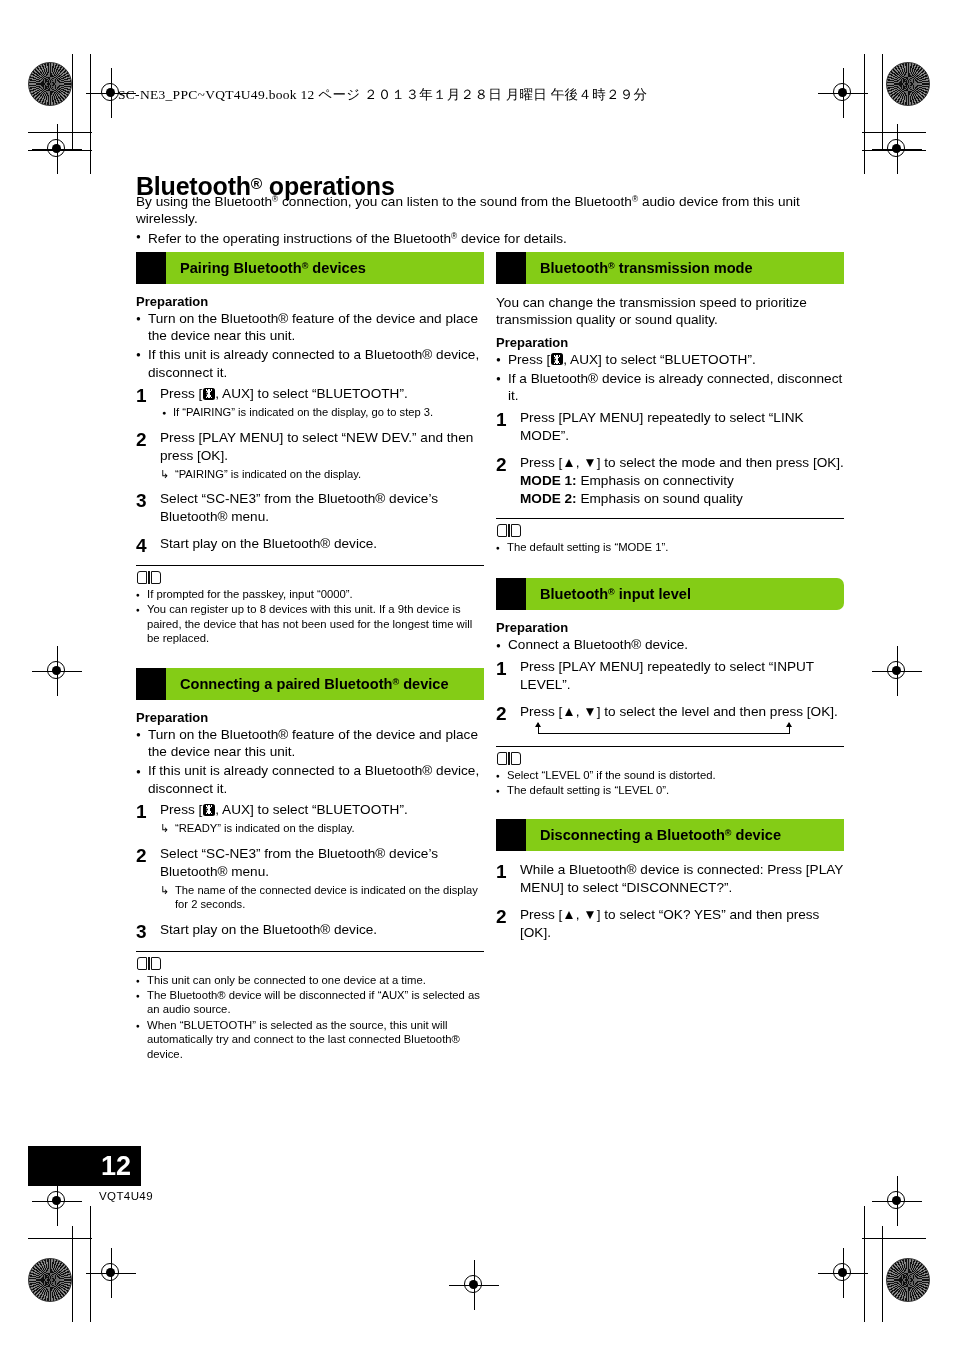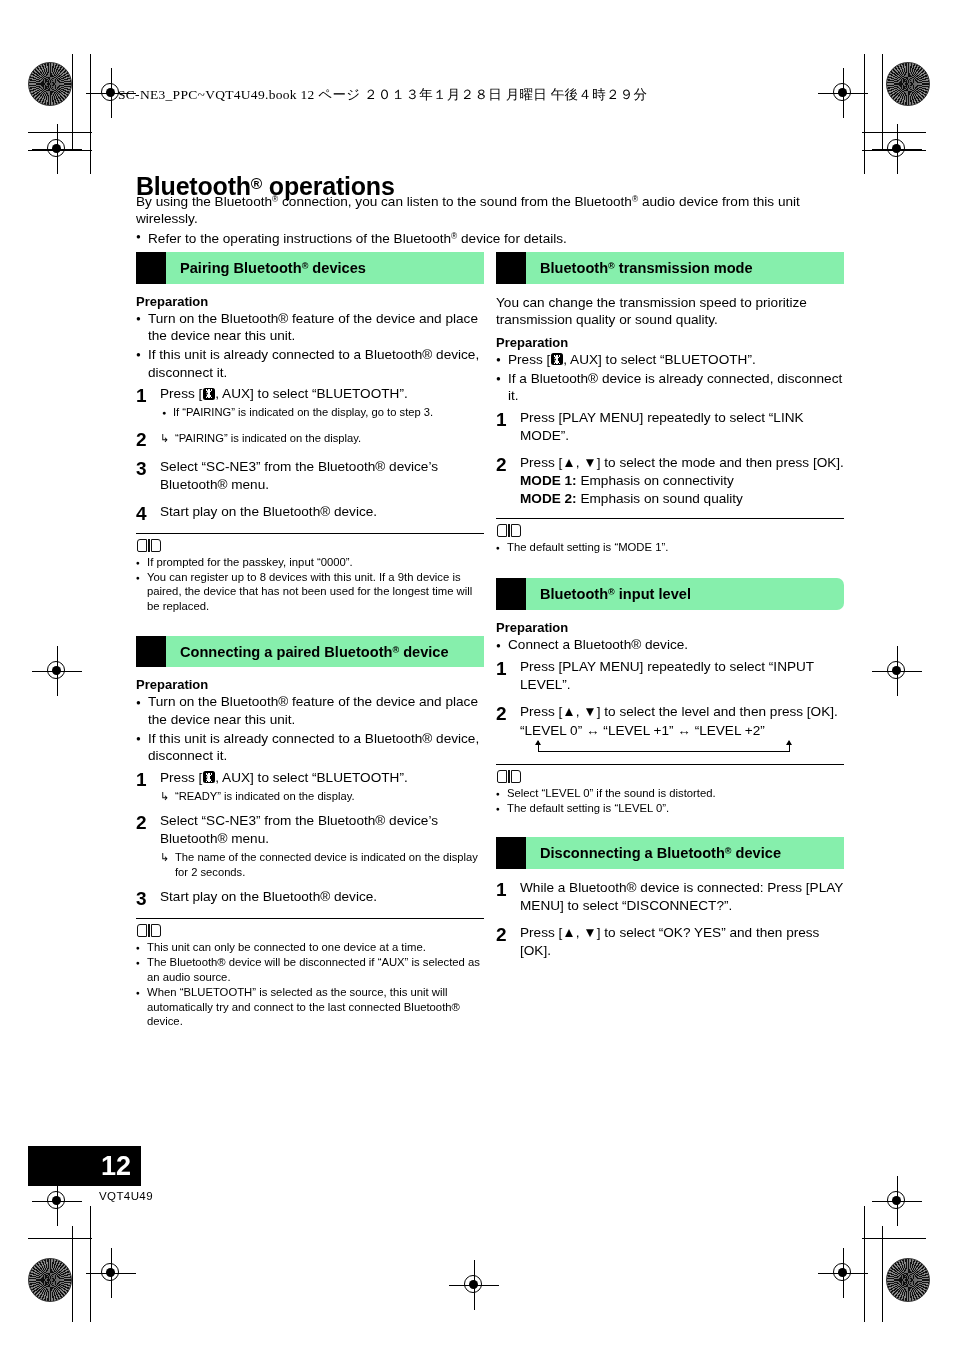--- a/index.html
+++ b/index.html
@@ -83,21 +83,21 @@
     width: 348px;
     top: 252px;
   }
   .col-left  { left: 136px; }
   .col-right { left: 496px; }
 
   
   .sechead {
     display: flex;
     align-items: stretch;
-    background: #86efac;
+    background: #84cc16;
     margin-bottom: 10px;
   }
   .sechead .tab { width: 30px; background: #000000; flex: 0 0 30px; }
   .sechead .txt {
     flex: 1;
     font-size: 14.6px;
     font-weight: bold;
     padding: 5px 6px 6px 14px;
     line-height: 19px;
   }
@@ -426,20 +426,21 @@
       <div class="num">1</div>
       <div class="body">
         <div class="maintext"><span>Press [</span><span class="bt-icon"><span class="stem"></span><span class="u1"></span><span class="d1"></span><span class="u2"></span><span class="d2"></span></span><span>, AUX] to select “BLUETOOTH”.</span></div>
         <div class="sub-bullet">If “PAIRING” is indicated on the display, go to step 3.</div>
       </div>
     </div>
 
     <div class="step">
       <div class="num">2</div>
       <div class="body">
+        <div class="maintext">Press [PLAY MENU] to select “NEW DEV.” and then press [OK].</div>
         <div class="sub-arrow">“PAIRING” is indicated on the display.</div>
       </div>
     </div>
 
     <div class="step">
       <div class="num">3</div>
       <div class="body">
         <div class="maintext">Select “SC-NE3” from the Bluetooth® device’s Bluetooth® menu.</div>
       </div>
     </div>
@@ -578,21 +579,20 @@
       <div class="body">
         <div class="maintext">Press [PLAY MENU] repeatedly to select “INPUT LEVEL”.</div>
       </div>
     </div>
 
     <div class="step">
       <div class="num">2</div>
       <div class="body">
         <div class="maintext">Press [▲, ▼] to select the level and then press [OK].</div>
         <div class="levelcycle">
-          <div class="row">“LEVEL 0” ↔ “LEVEL +1” ↔ “LEVEL +2”</div>
           <div class="loop">
             <span class="base"></span>
             <span class="arrow l"></span>
             <span class="arrow r"></span>
           </div>
         </div>
       </div>
     </div>
   </div>
 

